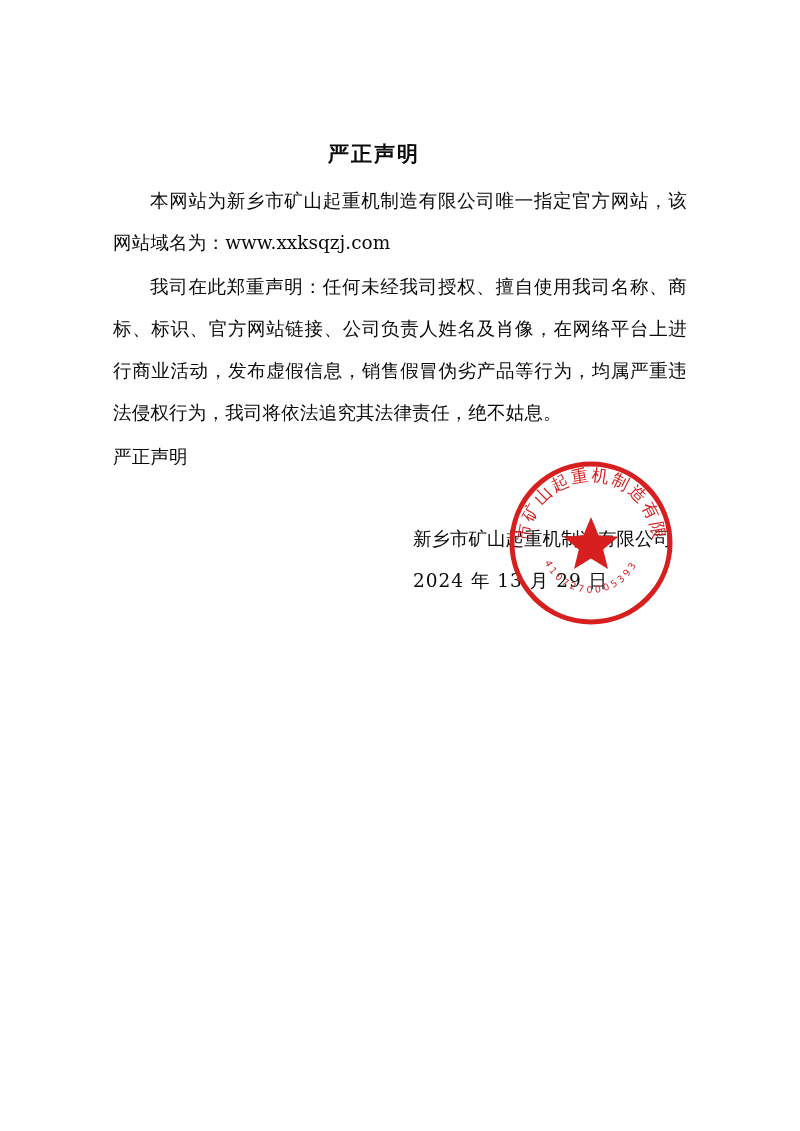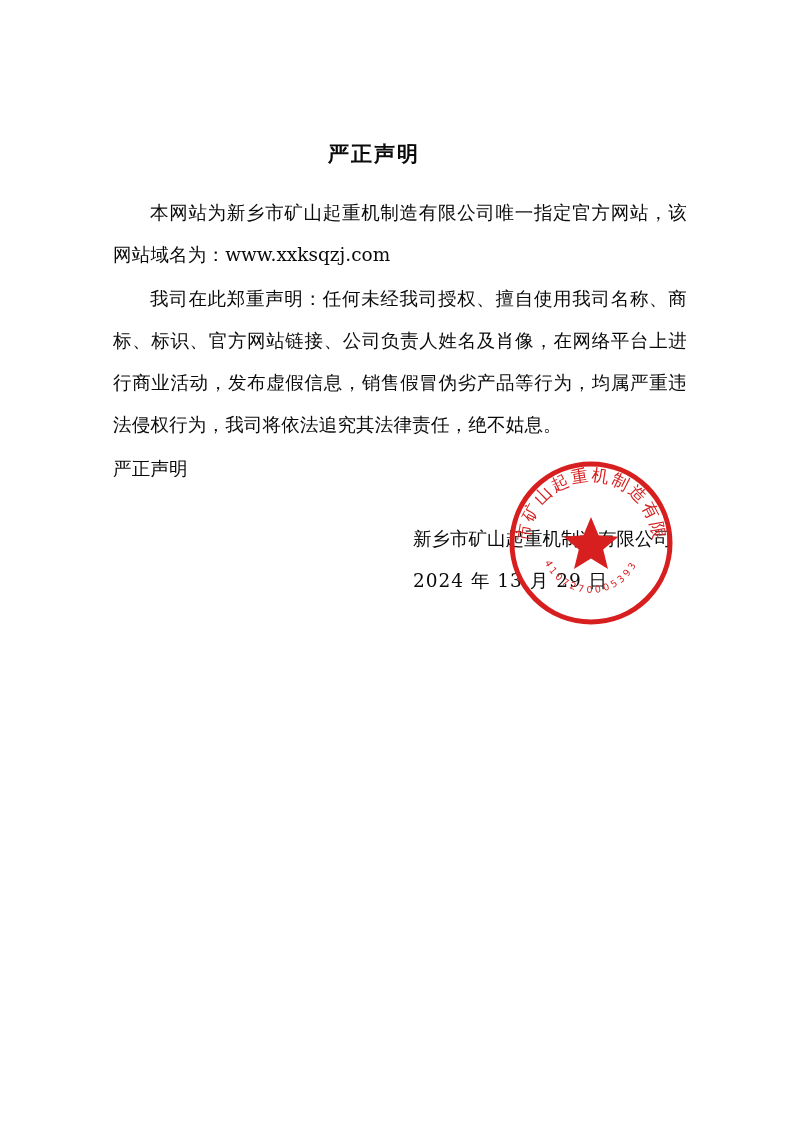--- a/index.html
+++ b/index.html
@@ -31,21 +31,21 @@
     text-align: center;
     font-size: 21px;
     font-weight: bold;
     letter-spacing: 2px;
     font-family: "DejaVu Sans", "Liberation Sans", sans-serif;
     margin-top: 40px;
   }
   .body-block {
     position: absolute;
     left: 113px;
-    top: 192px;
+    top: 180px;
     width: 574px;
   }
   .para {
     font-size: 18.5px;
     line-height: 42px;
     text-align: justify;
     text-justify: inter-ideograph;
     margin: 0;
     letter-spacing: 0.2px;
   }

